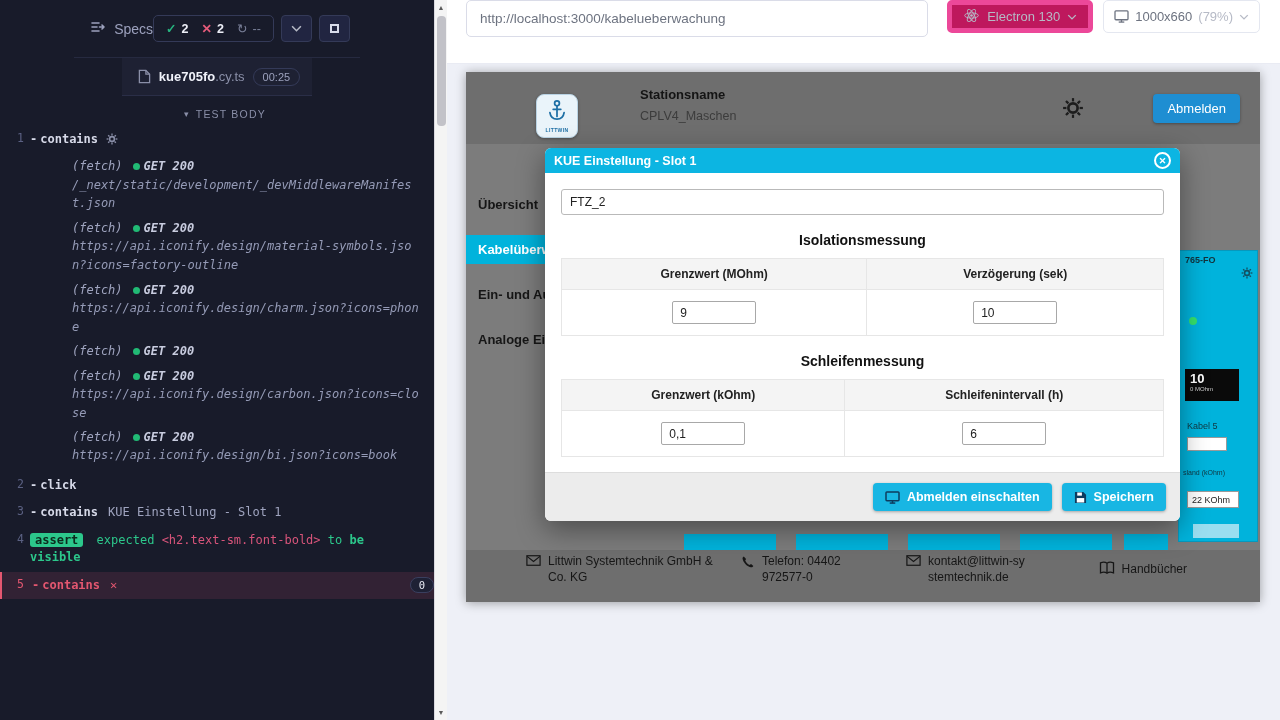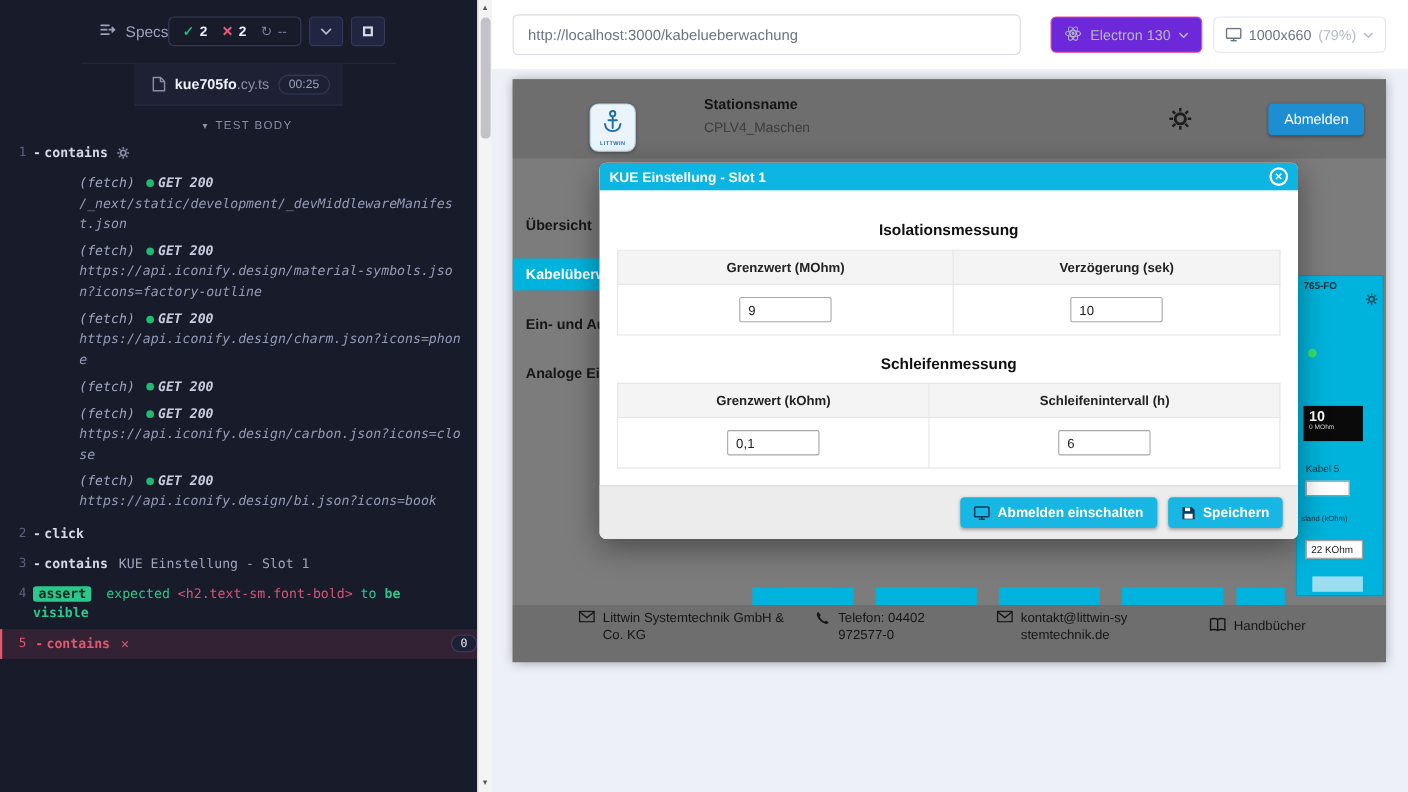--- a/index.html
+++ b/index.html
@@ -74,26 +74,26 @@
   .rep-scrollbar .arr { position:absolute; left:0; width:100%; text-align:center;
                         color:#5a5a5a; font-size:7px; }
   .rep-scrollbar .arr.up { top:4px; }
   .rep-scrollbar .arr.down { bottom:4px; }
   .rep-scrollbar .thumb { position:absolute; left:2px; top:16px; width:9px; height:110px;
                           background:#c2c2c8; border-radius:4px; }
 
   
   .right { flex:1; display:flex; flex-direction:column; min-width:0; }
   .toolbar { height:64px; background:#fff; border-bottom:1px solid #e9ebf3; display:flex;
-             align-items:center; padding:0 20px 0 19px; gap:10px; }
+             align-items:flex-start; padding:0 20px 0 19px; gap:10px; }
   .url { flex:none; width:462px; height:37px; border:1px solid #dadce8; border-radius:5px;
          padding:0 13px; font-size:13.5px; color:#6d7380; background:#fff;
          font-family:"Liberation Sans", sans-serif; }
   .browser-select { margin-left:auto; height:33px; display:flex; align-items:center; gap:7px;
-                    border:1px solid #ec4899; background:#6d28d9; border-radius:5px;
+                    border:5px solid #ec4899; background:#be185d; border-radius:5px;
                     padding:0 11px; color:#b6bac6; font-size:13px; cursor:pointer; }
   .viewport-select { height:33px; display:flex; align-items:center; gap:6px; border:1px solid #e4e7f0;
                      background:#fff; border-radius:5px; padding:0 10px; color:#6d7380;
                      font-size:13px; cursor:pointer; }
   .viewport-select .zoom { color:#b6bac6; }
   .chev-icon { color:#b6bac6; display:flex; }
 
   .stage { flex:1; background:#eef0f7; padding:8px 0 0 19px; overflow:hidden; }
 
   
@@ -502,20 +502,21 @@
             <span class="txt">Handbücher</span>
           </div>
         </div>
 
         <div class="modal">
           <div class="modal-title">
             <span>KUE Einstellung - Slot 1</span>
             <span class="modal-close">✕</span>
           </div>
           <div class="modal-body">
+            <input class="text-input" value="FTZ_2" style="">
 
             <div class="sec-heading">Isolationsmessung</div>
             <table class="mtable">
               <tbody>
                   <tr>
                 <th>Grenzwert (MOhm)</th>
                 <th>Verzögerung (sek)</th>
               </tr>
               <tr>
                 <td><input class="cell-input" value="9" style=""></td>

